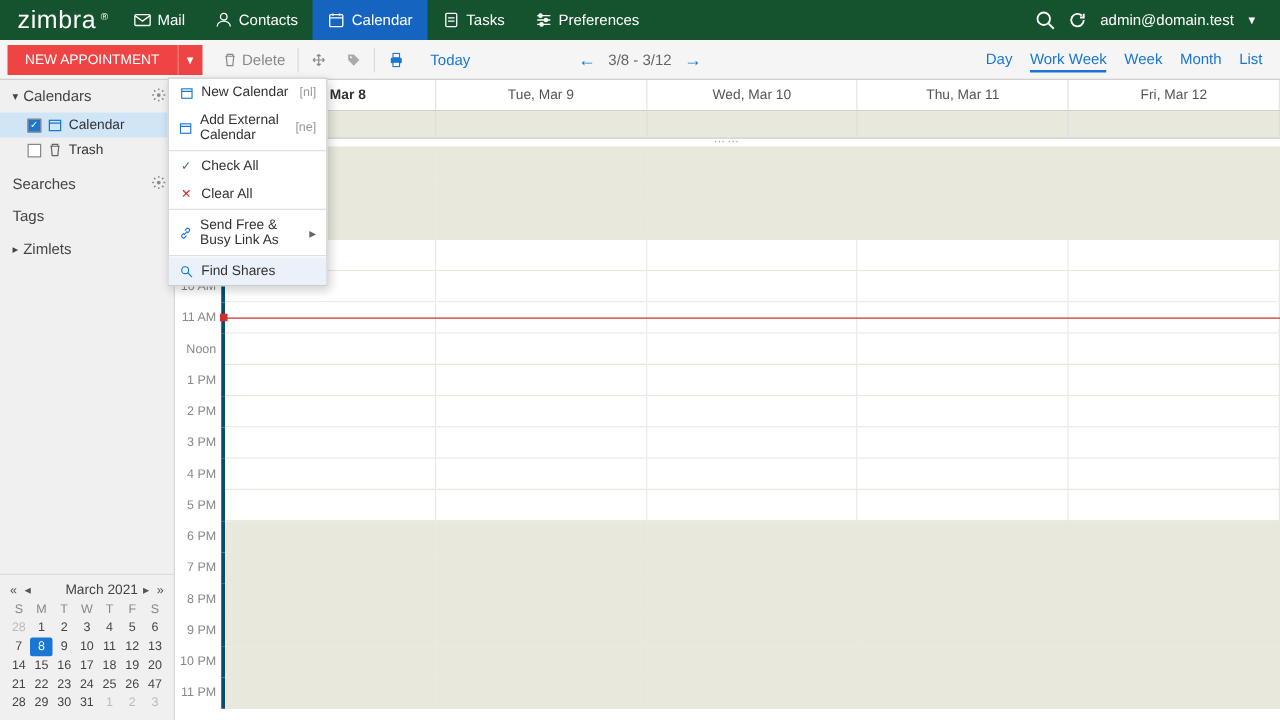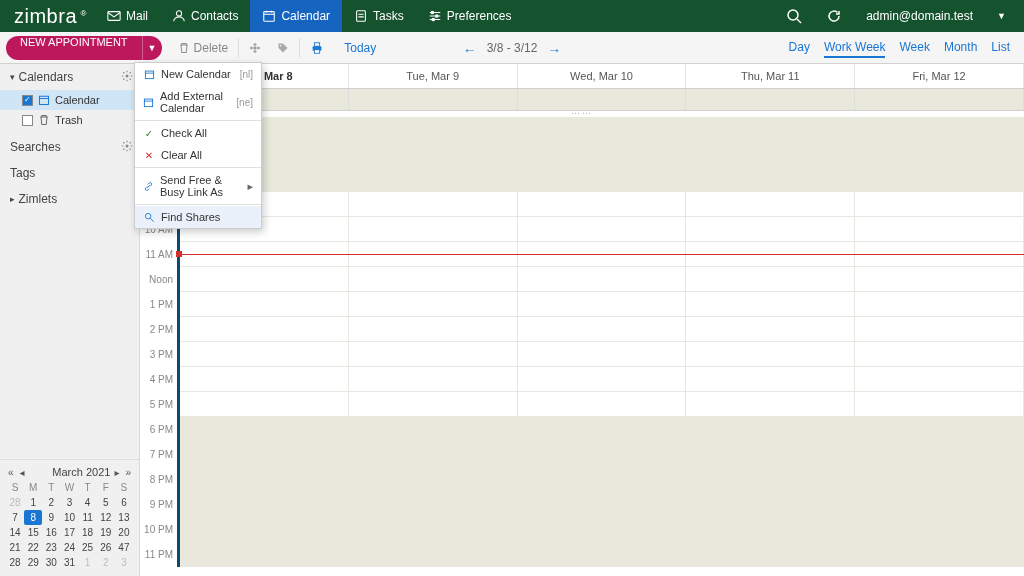--- a/index.html
+++ b/index.html
@@ -5,25 +5,25 @@
 * { margin: 0; padding: 0; box-sizing: border-box; font-family: -apple-system, BlinkMacSystemFont, "Segoe UI", Helvetica, Arial, sans-serif; }
 body { width: 1024px; height: 576px; overflow: hidden; background: #fff; font-size: 12px; color: #333; }
 
 
 .topbar { background: #14532d; height: 32px; display: flex; align-items: center; color: #fff; }
 .logo { font-size: 20px; font-weight: 400; padding: 0 18px 0 14px; letter-spacing: 0.5px; position: relative; }
 .logo::after { content: "®"; font-size: 8px; position: absolute; top: 4px; right: 8px; }
 .nav-item { display: flex; align-items: center; padding: 0 12px; height: 32px; cursor: pointer; gap: 5px; }
 .nav-item.active { background: #1565c0; }
 .nav-icon { width: 14px; height: 14px; display: inline-block; }
-.topbar-right { margin-left: auto; display: flex; align-items: center; gap: 24px; padding-right: 18px; }
+.topbar-right { margin-left: auto; display: flex; align-items: center; gap: 10px; padding-right: 18px; }
 
 
 .toolbar { height: 32px; background: #f5f5f5; border-bottom: 1px solid #d0d0d0; display: flex; align-items: center; position: relative; }
-.btn-new { background: #be185d; color: #fff; height: 24px; display: flex; margin: 4px 0 4px 6px; border-radius: 12px; }
+.btn-new { background: #ef4444; color: #fff; height: 24px; display: flex; align-items: center; margin: 4px 0 4px 6px; }
 .btn-new-label { padding: 0 14px; font-size: 11px; font-weight: 500; cursor: pointer; }
 .btn-new-dd { width: 20px; height: 24px; display: flex; align-items: center; justify-content: center; border-left: 1px solid rgba(255,255,255,0.3); cursor: pointer; }
 .tb-item { display: flex; align-items: center; gap: 4px; padding: 0 8px; color: #888; cursor: pointer; }
 .tb-sep { width: 1px; height: 20px; background: #ddd; margin: 0 2px; }
 .tb-today { color: #1976d2; padding: 0 12px; }
 .tb-center { position: absolute; left: 50%; transform: translateX(-50%); display: flex; align-items: center; gap: 10px; }
 .tb-arrow { color: #1976d2; cursor: pointer; font-size: 14px; }
 .tb-range { color: #666; }
 .tb-views { margin-left: auto; display: flex; gap: 14px; padding-right: 14px; }
 .tb-view { color: #1976d2; cursor: pointer; padding: 2px 0; }

